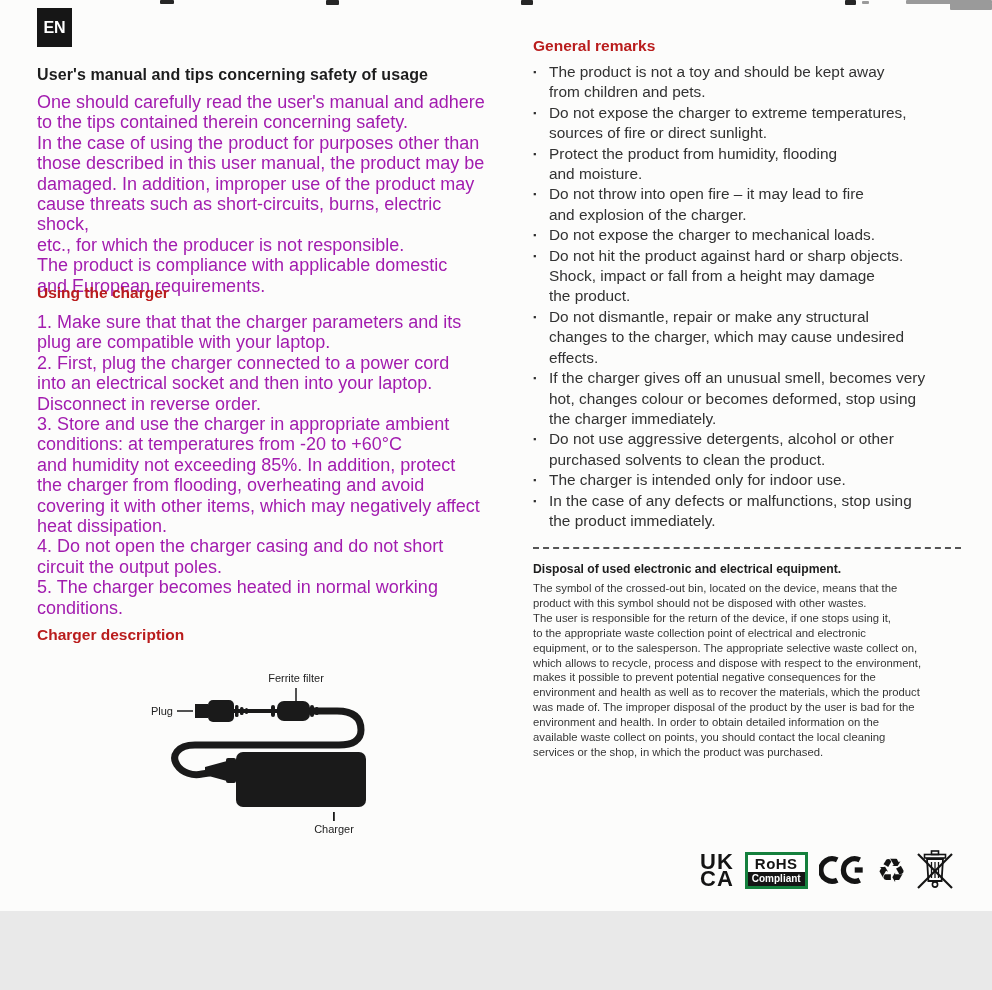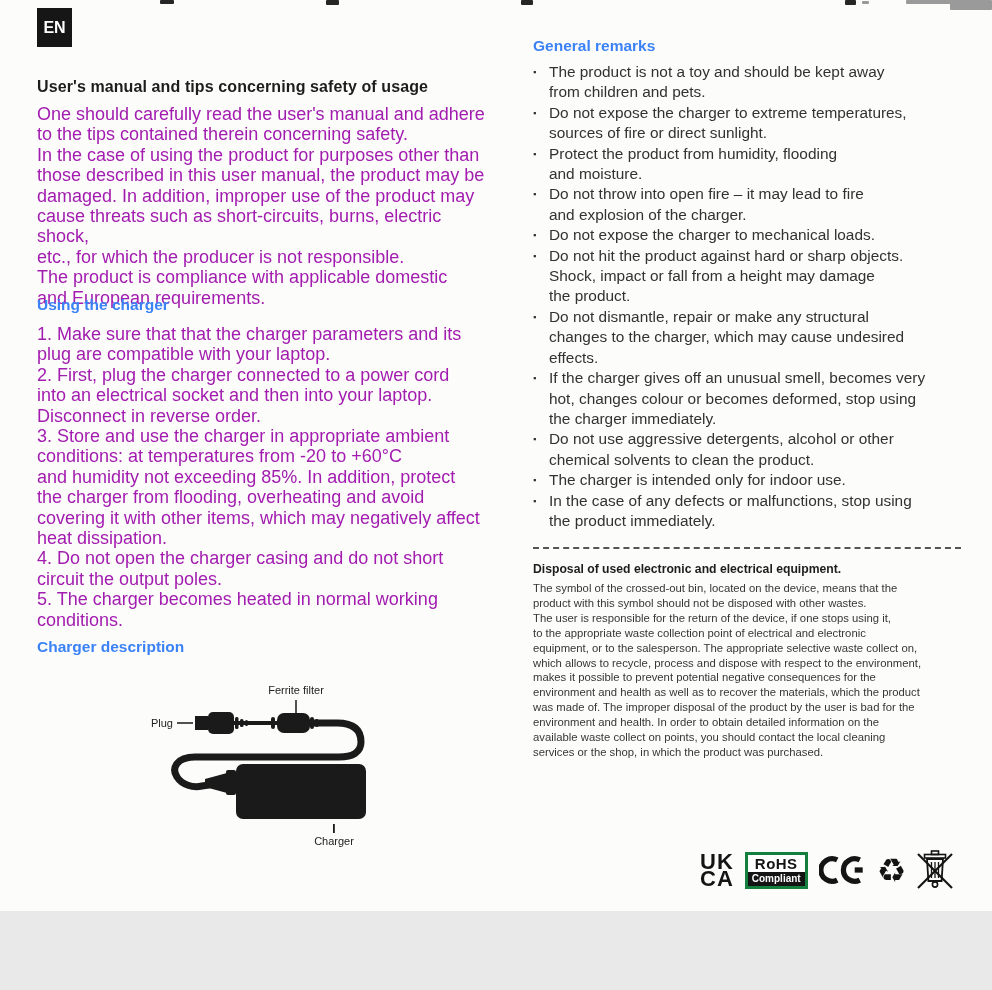--- a/index.html
+++ b/index.html
@@ -4,30 +4,30 @@
 <style>
   html,body{margin:0;padding:0;background:#e9e9e9;}
   .page{
     position:relative;width:992px;height:911px;overflow:hidden;
     background:#fcfcfb;
     font-family:"Liberation Sans", sans-serif;
     color:#303030;
   }
   
   .h1{position:absolute;font-size:16px;font-weight:bold;color:#1d1d1d;letter-spacing:.1px;}
-  .h2{position:absolute;font-size:15.5px;font-weight:bold;color:#3b82f6;}
+  .h2{position:absolute;font-size:15.5px;font-weight:bold;color:#b91c1c;}
   .body-text{position:absolute;font-size:18px;line-height:20.4px;white-space:pre-line;color:#a21caf;}
   
   .en-badge{
     position:absolute;left:37px;top:8px;width:35px;height:39px;
     background:#161616;color:#fff;display:flex;align-items:center;justify-content:center;
     font-size:16px;font-weight:bold;
   }
   
-  .left-col{position:absolute;left:37px;top:0;width:458px;height:100%;margin-top:12px;}
+  .left-col{position:absolute;left:37px;top:0;width:458px;height:100%;}
   .diagram{position:absolute;left:68px;top:664px;width:322px;height:178px;}
   .set-includes{position:absolute;left:0;top:856px;font-size:13.5px;color:#2a2a2a;white-space:nowrap;}
   .set-includes .lbl{font-weight:bold;color:#1d1d1d;}
   .set-includes .sq{font-size:9px;vertical-align:2px;padding:0 5px 0 7px;}
   
   .right-col{position:absolute;left:533px;top:0;width:436px;height:100%;}
   .bullet-list{position:absolute;left:0;top:62px;width:436px;margin:0;padding:0;list-style:none;}
   .bullet-list li{display:flex;align-items:flex-start;}
   .b-marker{flex:0 0 16px;font-size:9px;line-height:20.4px;color:#2a2a2a;}
   .b-text{flex:1;font-size:15.4px;line-height:20.4px;white-space:pre-line;color:#323232;}
@@ -185,21 +185,21 @@
         </li>
       <li>
         <span class="b-marker">▪</span>
         <span class="b-text">If the charger gives off an unusual smell, becomes very
 hot, changes colour or becomes deformed, stop using
 the charger immediately.</span>
         </li>
       <li>
         <span class="b-marker">▪</span>
         <span class="b-text">Do not use aggressive detergents, alcohol or other
-chemical solvents to clean the product.</span>
+purchased solvents to clean the product.</span>
         </li>
       <li>
         <span class="b-marker">▪</span>
         <span class="b-text">The charger is intended only for indoor use.</span>
         </li>
       <li>
         <span class="b-marker">▪</span>
         <span class="b-text">In the case of any defects or malfunctions, stop using
 the product immediately.</span>
         </li>

